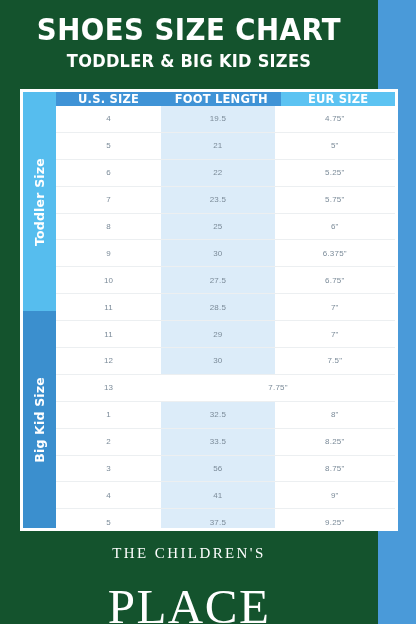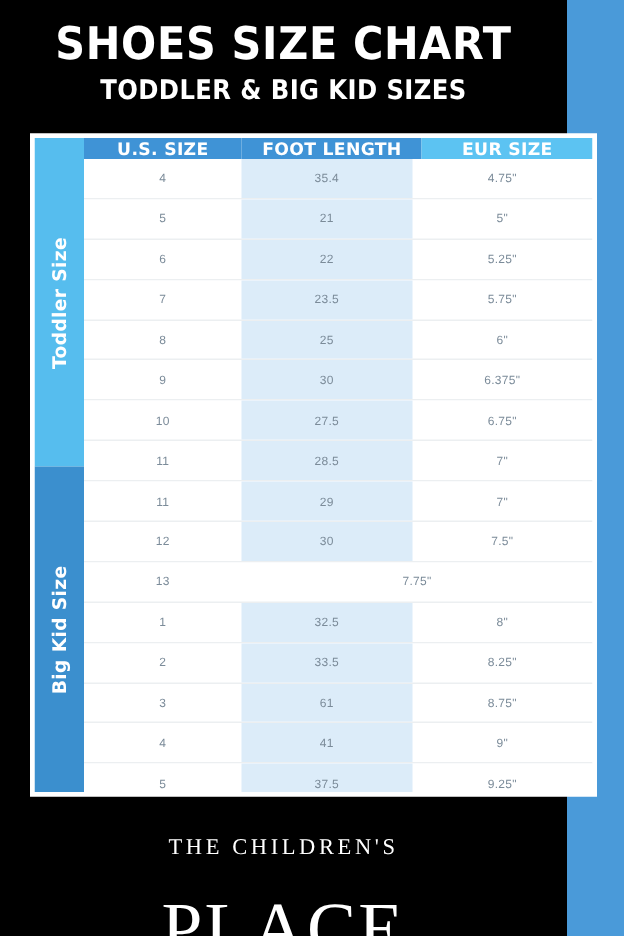--- a/index.html
+++ b/index.html
@@ -12,21 +12,21 @@
     overflow: hidden;
     background: #4a9ad9;
     font-family: "Liberation Sans", sans-serif;
     -webkit-font-smoothing: antialiased;
   }
 
   .poster {
     width: 378px;
     height: 624px;
     position: relative;
-    background: #000000;
+    background: #14532d;
     box-sizing: border-box;
   }
 
   
   .header {
     padding-top: 14px;
     text-align: center;
   }
   .title {
     color: #ffffff;
@@ -151,21 +151,20 @@
     right: 0;
     top: 546px;
     text-align: center;
     color: #ffffff;
   }
   .logo-top {
     font-family: "Liberation Serif", serif;
     font-size: 15px;
     letter-spacing: 2.4px;
     line-height: 1;
-    margin-top: 12px;
   }
   .logo-main {
     font-family: "Liberation Serif", serif;
     font-size: 49px;
     letter-spacing: 1.5px;
     line-height: 1.05;
     margin-top: 20px;
   }
 </style>
 </head>
@@ -190,21 +189,21 @@
 
     <div class="grid-col">
       <div class="row head-row">
         <div class="cell c-us">U.S. SIZE</div>
         <div class="cell c-len">FOOT LENGTH</div>
         <div class="cell c-eur">EUR SIZE</div>
       </div>
       <div id="rows-host">
           <div class="row data-row">
             <div class="cell c-us">4</div>
-            <div class="cell c-eur">35.4</div>
+            <div class="cell c-eur">19.5</div>
             <div class="cell c-len">4.75"</div>
           </div>
           <div class="row data-row">
             <div class="cell c-us">5</div>
             <div class="cell c-eur">21</div>
             <div class="cell c-len">5"</div>
           </div>
           <div class="row data-row">
             <div class="cell c-us">6</div>
             <div class="cell c-eur">22</div>
@@ -254,21 +253,21 @@
             <div class="cell c-eur">32.5</div>
             <div class="cell c-len">8"</div>
           </div>
           <div class="row data-row">
             <div class="cell c-us">2</div>
             <div class="cell c-eur">33.5</div>
             <div class="cell c-len">8.25"</div>
           </div>
           <div class="row data-row">
             <div class="cell c-us">3</div>
-            <div class="cell c-eur">61</div>
+            <div class="cell c-eur">56</div>
             <div class="cell c-len">8.75"</div>
           </div>
           <div class="row data-row">
             <div class="cell c-us">4</div>
             <div class="cell c-eur">41</div>
             <div class="cell c-len">9"</div>
           </div>
           <div class="row data-row">
             <div class="cell c-us">5</div>
             <div class="cell c-eur">37.5</div>

